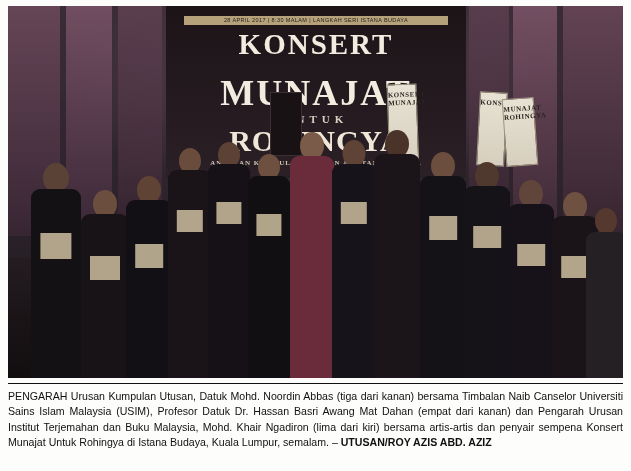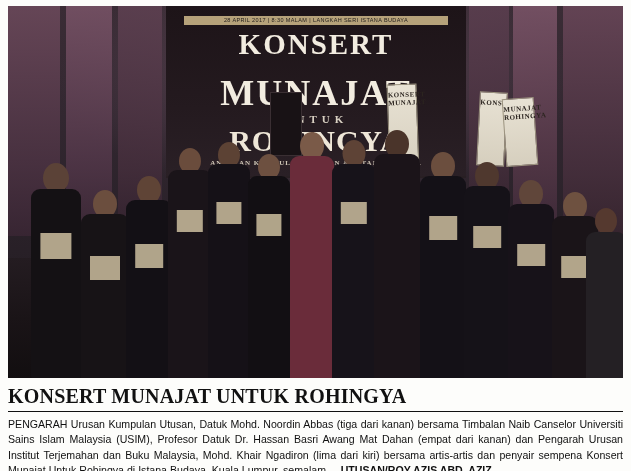--- a/index.html
+++ b/index.html
@@ -291,20 +291,19 @@
       <div class="body" style="top:44px;width:46px;height:166px;background:#1a1418;"></div>
       <div class="shirt-logo" style="top:84px;height:22px;"></div>
     </div>
     <div class="person" style="left:578px;width:40px;height:196px;">
       <div class="head" style="top:26px;width:22px;height:26px;background:#55392f;"></div>
       <div class="body" style="top:50px;width:40px;height:150px;background:#242024;"></div>
     </div>
   </div>
 
   <div class="caption-wrap">
-    <div class="headline">KONSERT MUNAJAT UNTUK ROHINGYA</div>
     <div class="rule"></div>
     <div class="body-text">
       <span>PENGARAH Urusan Kumpulan Utusan, Datuk Mohd. Noordin Abbas (tiga dari kanan) bersama Timbalan Naib Canselor Universiti Sains Islam Malaysia (USIM), Profesor Datuk Dr. Hassan Basri Awang Mat Dahan (empat dari kanan) dan Pengarah Urusan Institut Terjemahan dan Buku Malaysia, Mohd. Khair Ngadiron (lima dari kiri) bersama artis-artis dan penyair sempena Konsert Munajat Untuk Rohingya di Istana Budaya, Kuala Lumpur, semalam. – </span><span class="credit">UTUSAN/ROY AZIS ABD. AZIZ</span>
     </div>
   </div>
 
 </div>
 
 </body></html>

